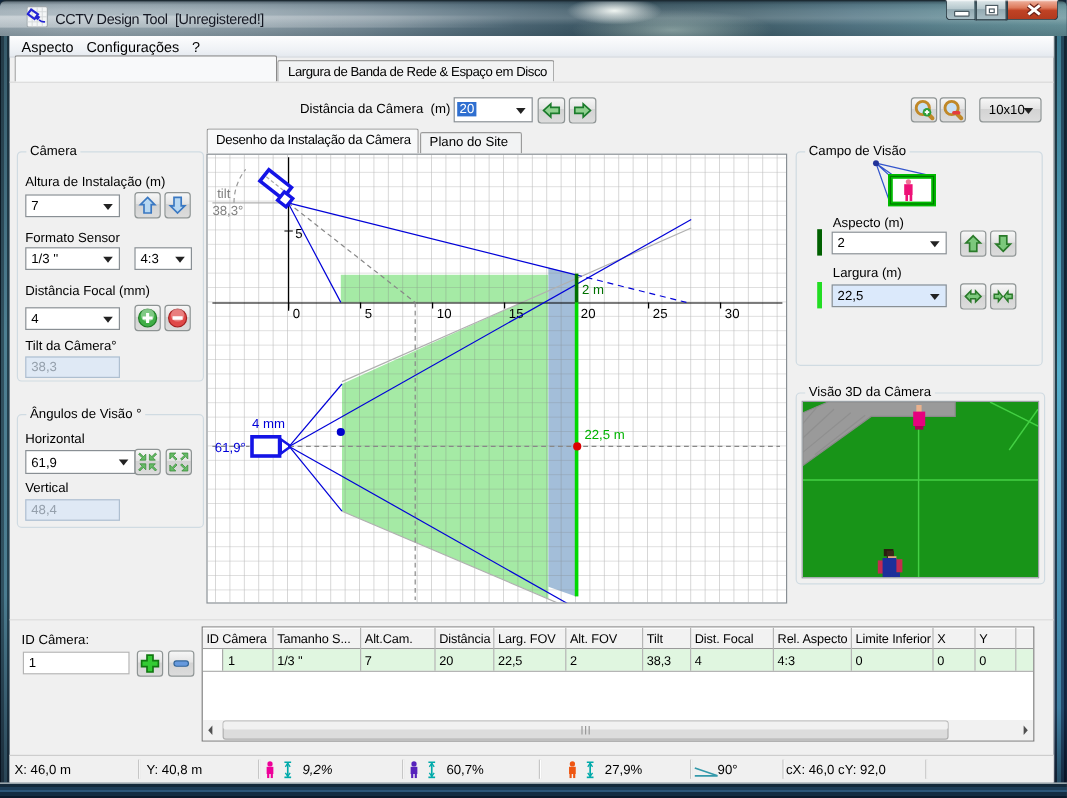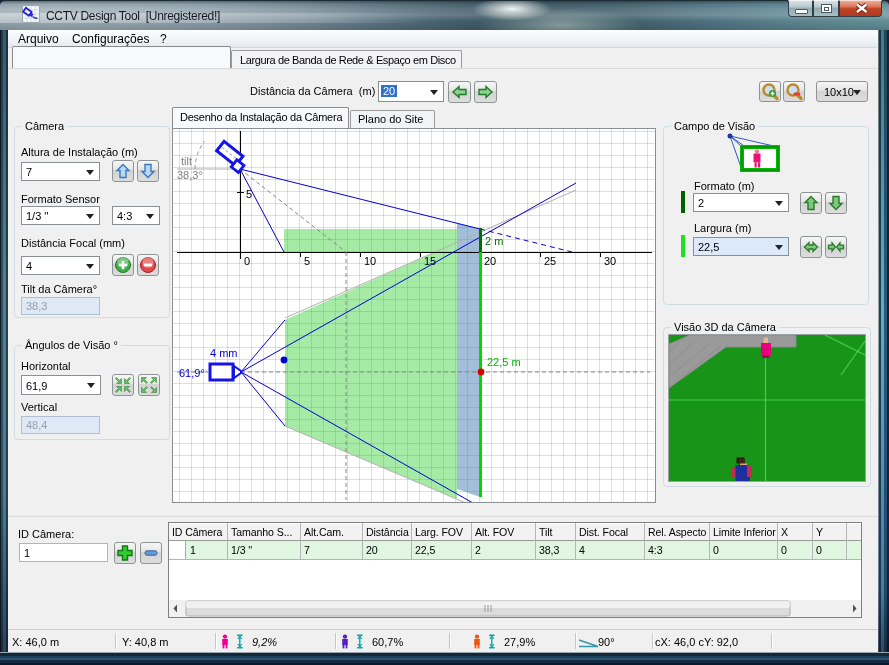--- a/index.html
+++ b/index.html
@@ -64,21 +64,21 @@
           <path d="M17 4.5 L26.5 12 M26.5 4.5 L17 12" stroke="#6e241a" stroke-width="4.4" fill="none"></path>
           <path d="M17 4.5 L26.5 12 M26.5 4.5 L17 12" stroke="#fff" stroke-width="2.4" fill="none"></path>
         </svg>
   </div>
   <div style="position:absolute;inset:0;border-radius:0 0 4px 4px;box-shadow:inset 0 1px 0 rgba(255,255,255,.6);pointer-events:none;"></div>
 </div>
 
 <div class="abs" id="client" style="left:8px;top:30px;width:870px;height:622px;background:#f0f0f0;"></div>
 
 <div class="abs" style="left:8px;top:30px;width:870px;height:17px;background:linear-gradient(#fdfdfe,#eef1f5 70%,#e4e9ef);border-bottom:1px solid #d5dae0;"></div>
-<div class="lbl" style="left:18px;top:33px;font-size:12px;">Arquivo</div>
+<div class="lbl" style="left:18px;top:33px;font-size:12px;">Aspecto</div>
 <div class="lbl" style="left:72px;top:33px;font-size:12px;">Configurações</div>
 <div class="lbl" style="left:160px;top:33px;font-size:12px;">?</div>
 
 <div class="abs" style="left:8px;top:68px;width:870px;height:1px;background:#dadada;"></div>
 <div class="abs" style="left:231px;top:50px;width:231px;height:18px;background:#f2f3f4;border:1px solid #9b9b9b;border-bottom:none;border-radius:2px 2px 0 0;box-sizing:border-box;"></div>
 <div class="lbl" style="left:240px;top:54px;letter-spacing:-0.38px;">Largura de Banda de Rede &amp; Espaço em Disco</div>
 <div class="abs" style="left:12px;top:46px;width:219px;height:22px;background:#f8f9fa;border:1px solid #8a8a8a;border-bottom:none;border-radius:2px 2px 0 0;box-sizing:border-box;"></div>
 
 <div class="lbl" style="left:250px;top:85px;">Distância da Câmera&nbsp; (m)</div>
 <div class="combo" style="left:378px;top:81px;width:66px;height:21px;">
@@ -153,21 +153,21 @@
         <path d="M5.8 10 H14.2" stroke="#fff" stroke-width="2.8"></path>
       </svg></div>
 <div class="lbl" style="left:21px;top:283px;text-align:center;">Tilt da Câmera°</div>
 <div class="tbdis" style="left:21px;top:297px;width:79px;height:18px;">
       <span>38,3</span>
     </div>
 
 <div class="grp" style="left:14px;top:345px;width:156px;height:95px;"></div>
 <div class="grp-lbl" style="left:22px;top:339px;">Ângulos de Visão °</div>
 <div class="lbl" style="left:21px;top:360px;">Horizontal</div>
-<div class="combo" style="left:21px;top:375px;width:80px;height:20px;">
+<div class="combo" style="left:21px;top:375px;width:92px;height:20px;">
       <span class="tx" style="top:4px;">61,9</span>
       <span class="arr"></span>
     </div>
 <div class="btn" id="bCmp" style="left:112px;top:374px;width:22px;height:22px;">
 <svg width="20" height="20" viewBox="0 0 20 20">
         <g fill="#66bb66" stroke="#338833" stroke-width=".6">
           <path d="M8.5 8.5 L8.5 3.5 L6.5 5.5 L3.5 2.5 L2.5 3.5 L5.5 6.5 L3.5 8.5 Z"></path>
           <path d="M11.5 8.5 L16.5 8.5 L14.5 6.5 L17.5 3.5 L16.5 2.5 L13.5 5.5 L11.5 3.5 Z"></path>
           <path d="M8.5 11.5 L3.5 11.5 L5.5 13.5 L2.5 16.5 L3.5 17.5 L6.5 14.5 L8.5 16.5 Z"></path>
           <path d="M11.5 11.5 L11.5 16.5 L13.5 14.5 L16.5 17.5 L17.5 16.5 L14.5 13.5 L16.5 11.5 Z"></path>
@@ -281,21 +281,21 @@
   <circle cx="30" cy="6" r="2.5" fill="#223399"></circle>
   <rect x="42" y="17" width="36" height="23" fill="#fff" stroke="#00bb00" stroke-width="4"></rect>
   <rect x="42" y="17" width="36" height="23" fill="none" stroke="#007700" stroke-width="1"></rect>
   <g>
         <circle cx="57" cy="21.5" r="2.2" fill="#ee7799"></circle>
         <rect x="53.5" y="23.5" width="7" height="9" fill="#ee1177"></rect>
         <rect x="54.5" y="32.5" width="2.2" height="5" fill="#ee1177"></rect>
         <rect x="58" y="32.5" width="2.2" height="5" fill="#ee1177"></rect>
       </g>
 </svg>
-<div class="lbl" style="left:694px;top:180px;">Formato (m)</div>
+<div class="lbl" style="left:694px;top:180px;">Aspecto (m)</div>
 <div class="abs" style="left:681px;top:191px;width:4px;height:22px;background:#006000;"></div>
 <div class="combo" style="left:693px;top:193px;width:96px;height:19px;">
       <span class="tx">2</span>
       <span class="arr"></span>
     </div>
 <div class="btn" id="bUpG" style="left:800px;top:192px;width:22px;height:22px;">
 <svg width="20" height="20" viewBox="0 0 20 20">
         <path d="M10 3.5 L16 9.5 H13 V16.5 H7 V9.5 H4 Z" fill="#7cc87c" stroke="#2a7a2a" stroke-width="1.4"></path>
       </svg></div>
 <div class="btn" id="bDnG" style="left:825px;top:192px;width:22px;height:22px;">

